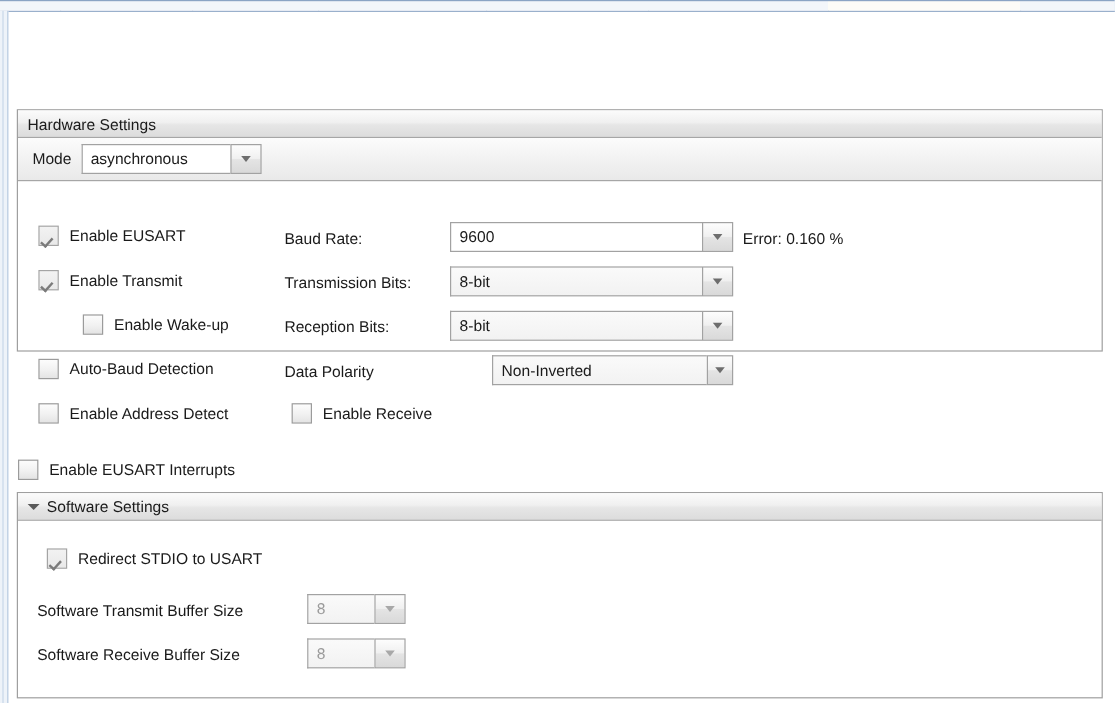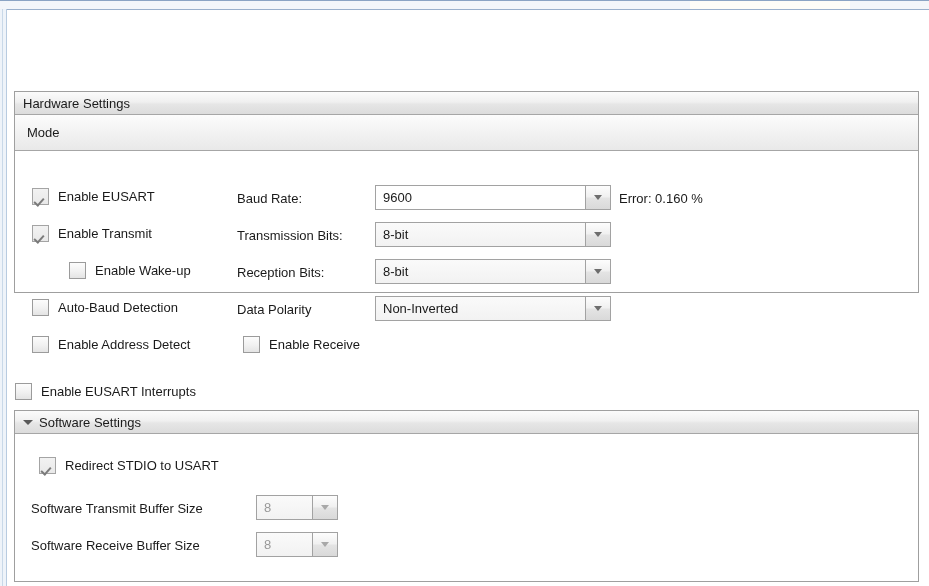--- a/index.html
+++ b/index.html
@@ -353,20 +353,26 @@
 
 
   <div class="group" style="left:14px; top:91px; width:905px; height:202px;">
 
     <div class="group-header">
       <span>Hardware Settings</span>
     </div>
 
     <div class="mode-bar">
       <span class="mode-label">Mode</span>
+      <span class="combo" style="width:150px;">
+        <span class="field" style="width:124px;">asynchronous</span>
+        <span class="arrowbox">
+            <i></i>
+          </span>
+      </span>
     </div>
 
     <div class="cbrow" style="left:17px; top:96px;">
       <span class="cbox checked disabled"></span>
       <span>Enable EUSART</span>
     </div>
     <div class="cbrow" style="left:17px; top:133px;">
       <span class="cbox checked disabled"></span>
       <span>Enable Transmit</span>
     </div>
@@ -403,21 +409,21 @@
     </span>
 
     <span class="combo gray" style="position:absolute; left:360px; top:167px; width:236px;">
       <span class="field" style="width:210px;">8-bit</span>
       <span class="arrowbox">
           <i></i>
         </span>
     </span>
 
     <span class="combo gray" style="position:absolute; left:360px; top:204px; width:236px;">
-      <span class="field" style="width:210px;">Non-Inverted</span>
+      <span class="field" style="width:210px;margin-left:35px;">Non-Inverted</span>
       <span class="arrowbox">
           <i></i>
         </span>
     </span>
 
     <div class="static-text" style="left:604px; top:99px;">Error: 0.160 %</div>
 
     <div class="cbrow" style="left:228px; top:244px;">
       <span class="cbox"></span>
       <span>Enable Receive</span>

